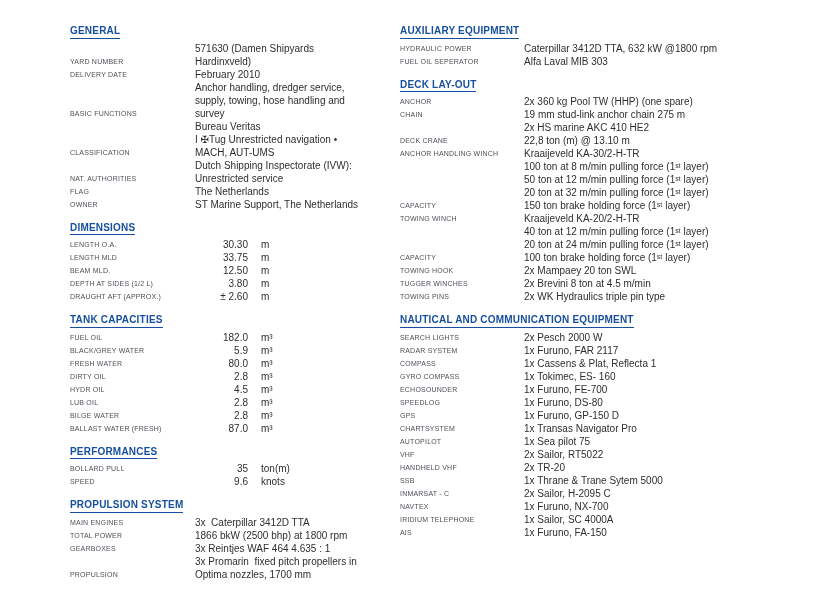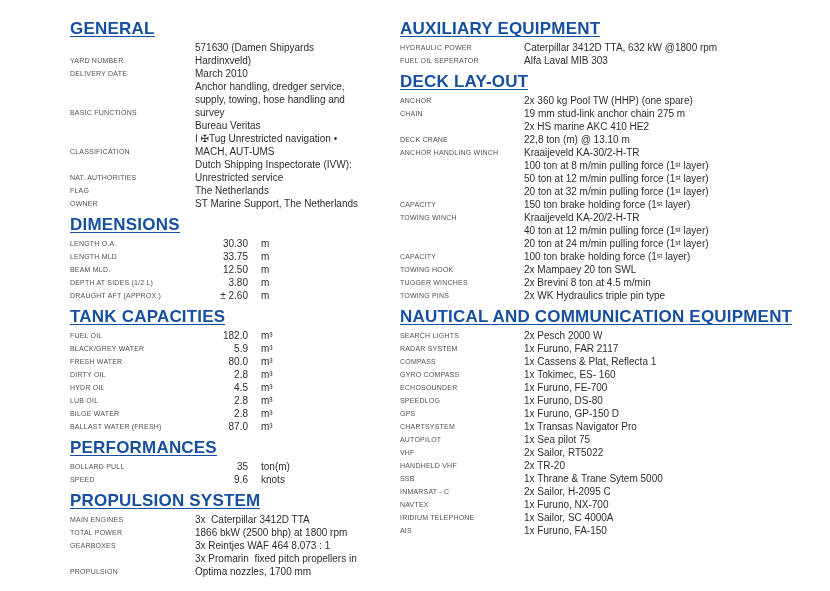--- a/index.html
+++ b/index.html
@@ -15,21 +15,21 @@
   .col-left  { left:70px;  width:322px; }
   .col-right { left:400px; width:424px; }
 
   .section + .section { margin-top:6px; }
 
   .sec-title-wrap { margin-bottom:3px; }
   .sec-title {
     display:inline-block;
     color:#164f9f;
     font-weight:bold;
-    font-size:17px;
+    font-size:10px;
     line-height:11px;
     letter-spacing:0.2px;
     border-bottom:1.5px solid #164f9f;
     padding-bottom:1.5px;
   }
 
   .row {
     display:flex;
     align-items:flex-end;
     font-size:10px;
@@ -59,21 +59,21 @@
   <div class="col col-left">
       <div class="section">
         <div class="sec-title-wrap"><span class="sec-title">GENERAL</span></div>
         <div class="row">
           <span class="lab">YARD NUMBER</span>
           <span class="val">571630 (Damen Shipyards
 Hardinxveld)</span>
         </div>
         <div class="row">
           <span class="lab">DELIVERY DATE</span>
-          <span class="val">March 2010</span>
+          <span class="val">February 2010</span>
         </div>
         <div class="row">
           <span class="lab">BASIC FUNCTIONS</span>
           <span class="val">Anchor handling, dredger service,
 supply, towing, hose handling and
 survey</span>
         </div>
         <div class="row">
           <span class="lab">CLASSIFICATION</span>
           <span class="val">Bureau Veritas
@@ -183,21 +183,21 @@
         <div class="row">
           <span class="lab">MAIN ENGINES</span>
           <span class="val">3x  Caterpillar 3412D TTA</span>
         </div>
         <div class="row">
           <span class="lab">TOTAL POWER</span>
           <span class="val">1866 bkW (2500 bhp) at 1800 rpm</span>
         </div>
         <div class="row">
           <span class="lab">GEARBOXES</span>
-          <span class="val">3x Reintjes WAF 464 8.073 : 1</span>
+          <span class="val">3x Reintjes WAF 464 4.635 : 1</span>
         </div>
         <div class="row">
           <span class="lab">PROPULSION</span>
           <span class="val">3x Promarin  fixed pitch propellers in
 Optima nozzles, 1700 mm</span>
         </div>
       </div>
     </div>
   <div class="col col-right">
       <div class="section">

